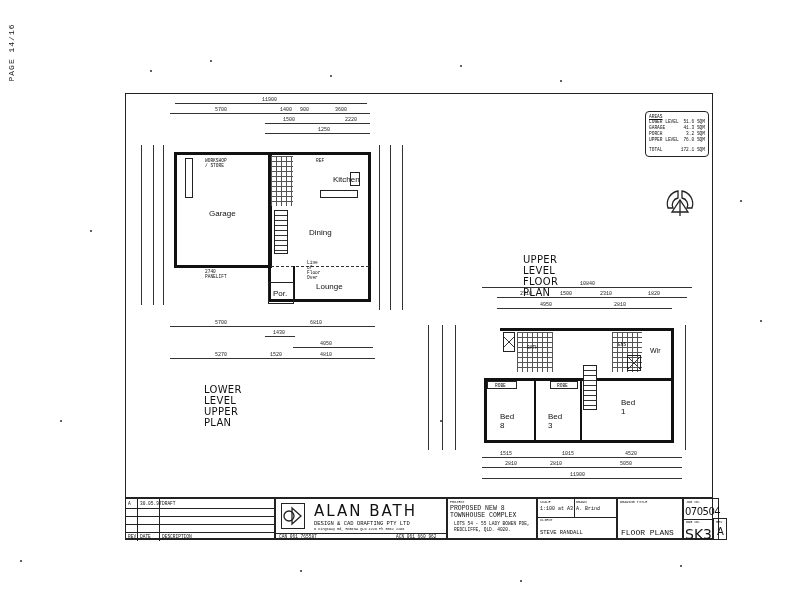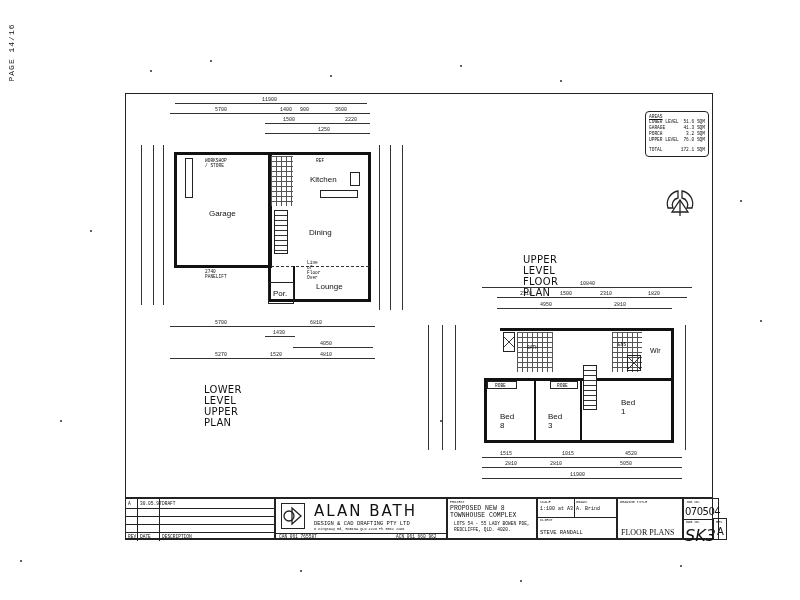--- a/index.html
+++ b/index.html
@@ -85,21 +85,21 @@
   <div class="abs wall" style="left:174px;top:152px;width:98px;height:116px;"></div>
   <div class="abs small" style="left:205px;top:158px;">WORKSHOP / STORE</div>
   <div class="abs tb" style="left:185px;top:158px;width:8px;height:40px;"></div>
   <div class="abs room" style="left:209px;top:209px;">Garage</div>
   <div class="abs small" style="left:205px;top:269px;">2740 PANELIFT</div>
 
   <div class="abs wall" style="left:268px;top:152px;width:103px;height:150px;"></div>
   <div class="abs tile" style="left:271px;top:156px;width:22px;height:50px;"></div>
   <div class="abs tb" style="left:274px;top:210px;width:14px;height:44px;background:repeating-linear-gradient(#fff 0 4px,#333 4px 5px);"></div>
   <div class="abs small" style="left:316px;top:158px;">REF</div>
-  <div class="abs room" style="left:310px;top:175px;text-align:right;">Kitchen</div>
+  <div class="abs room" style="left:333px;top:175px;text-align:right;">Kitchen</div>
   <div class="abs tb" style="left:320px;top:190px;width:38px;height:8px;"></div>
   <div class="abs tb" style="left:350px;top:172px;width:10px;height:14px;"></div>
   <div class="abs room" style="left:309px;top:228px;">Dining</div>
   <div class="abs" style="left:271px;top:266px;width:98px;height:0;border-top:1px dashed #333;"></div>
   <div class="abs small" style="left:307px;top:260px;">Line of Floor Over</div>
   <div class="abs" style="left:293px;top:266px;width:2px;height:35px;background:#111;"></div>
   <div class="abs room" style="left:316px;top:282px;">Lounge</div>
   <div class="abs tb" style="left:268px;top:282px;width:26px;height:22px;"></div>
   <div class="abs room" style="left:273px;top:289px;">Por.</div>
 
@@ -215,29 +215,29 @@
     <div class="abs" style="left:36px;top:0;height:18px;border-left:1px solid #222;"></div>
     <div class="abs tbtxt" style="left:38px;top:1px;font-size:3.5px;">DRAWN</div>
     <div class="abs tbtxt" style="left:38px;top:7px;font-size:5px;">A. Brind</div>
     <div class="abs" style="left:0;top:18px;width:80px;border-top:1px solid #222;"></div>
     <div class="abs tbtxt" style="left:2px;top:19px;font-size:3.5px;">CLIENT</div>
     <div class="abs tbtxt" style="left:2px;top:30px;font-size:5.5px;">STEVE RANDALL</div>
   </div>
 
   <div class="abs tb" style="left:492px;top:0;width:66px;height:42px;">
     <div class="abs tbtxt" style="left:2px;top:1px;font-size:3.5px;">DRAWING TITLE</div>
-    <div class="abs" style="left:3px;top:29px;font-size:8px;font-family:Liberation Serif, serif;">FLOOR PLANS</div>
+    <div class="abs" style="left:3px;top:29px;font-size:8px;font-family:Liberation Mono, monospace;">FLOOR PLANS</div>
   </div>
 
   <div class="abs tb" style="left:558px;top:0;width:36px;height:42px;">
     <div class="abs tbtxt" style="left:2px;top:1px;font-size:3.5px;">JOB No.</div>
     <div class="abs" style="left:1px;top:7px;font-size:10px;font-family:'DejaVu Sans',sans-serif;letter-spacing:-0.5px;">070504</div>
     <div class="abs" style="left:0;top:20px;width:30px;border-top:1px solid #222;"></div>
     <div class="abs tbtxt" style="left:2px;top:21px;font-size:3.5px;">DWG No.</div>
-    <div class="abs" style="left:1px;top:27px;font-size:16px;font-family:'DejaVu Sans',sans-serif;font-style:italic;">SK3</div>
+    <div class="abs" style="left:1px;top:27px;font-size:14px;font-family:'DejaVu Sans',sans-serif;">SK3</div>
   </div>
   <div class="abs tb" style="left:588px;top:20px;width:14px;height:22px;">
     <div class="abs tbtxt" style="left:2px;top:1px;font-size:3.5px;">REV</div>
     <div class="abs" style="left:3px;top:7px;font-size:10px;font-family:'DejaVu Sans',sans-serif;">A</div>
   </div>
 </div>
 
 <div class="abs speck" style="left:150px;top:70px;"></div>
 <div class="abs speck" style="left:210px;top:60px;"></div>
 <div class="abs speck" style="left:330px;top:75px;"></div>

